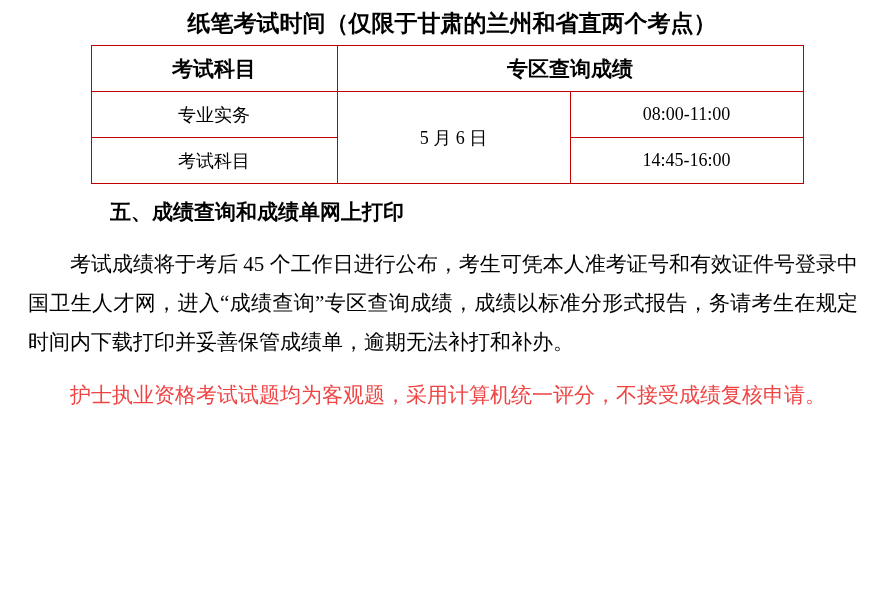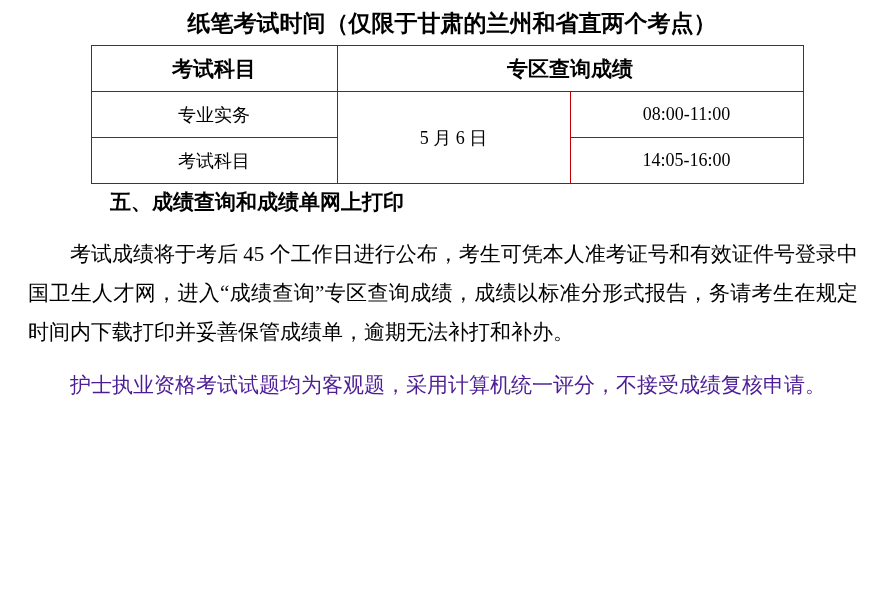--- a/index.html
+++ b/index.html
@@ -48,34 +48,34 @@
     font-weight: bold;
     font-size: 21px;
   }
   .col-a { width: 245px; }
   .col-b { width: 225px; }
   .col-c { width: 278px; }
 
   .section-heading {
     font-size: 21px;
     font-weight: bold;
-    margin: 4px 0 2px 0;
+    margin: 14px 0 2px 0;
     padding-left: 110px;
   }
   .para {
     font-size: 21px;
     line-height: 39px;
     margin: 0;
     padding: 0 36px 0 28px;
     text-align: justify;
     text-justify: inter-ideograph;
     text-indent: 2em;
   }
   .para.red {
-    color: #4c1d95;
+    color: #ef4444;
   }
   .body-block {
     margin-top: 19px;
   }
   .gap {
     height: 14px;
   }
 </style>
 </head>
 <body>
@@ -90,21 +90,21 @@
         <td class="head col-a">考试科目</td>
         <td class="head" colspan="2">专区查询成绩</td>
       </tr>
       <tr>
         <td class="col-a">专业实务</td>
         <td class="col-b" rowspan="2">5 月 6 日</td>
         <td class="col-c">08:00-11:00</td>
       </tr>
       <tr>
         <td class="col-a">考试科目</td>
-        <td class="col-c">14:05-16:00</td>
+        <td class="col-c">14:45-16:00</td>
       </tr>
     </tbody>
   </table>
 
   <div class="section-heading">五、成绩查询和成绩单网上打印</div>
 
   <div class="body-block">
     <p class="para">考试成绩将于考后 45 个工作日进行公布，考生可凭本人准考证号和有效证件号登录中国卫生人才网，进入“成绩查询”专区查询成绩，成绩以标准分形式报告，务请考生在规定时间内下载打印并妥善保管成绩单，逾期无法补打和补办。</p>
     <div class="gap"></div>
     <p class="para red">护士执业资格考试试题均为客观题，采用计算机统一评分，不接受成绩复核申请。</p>

